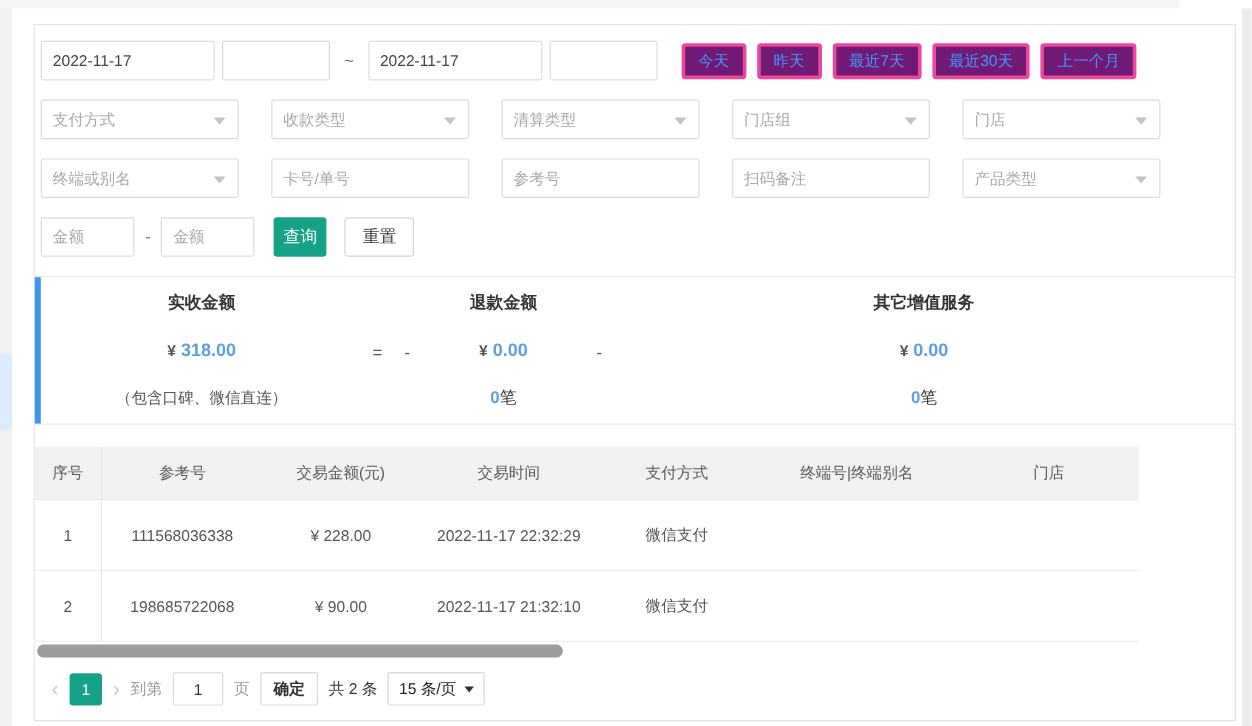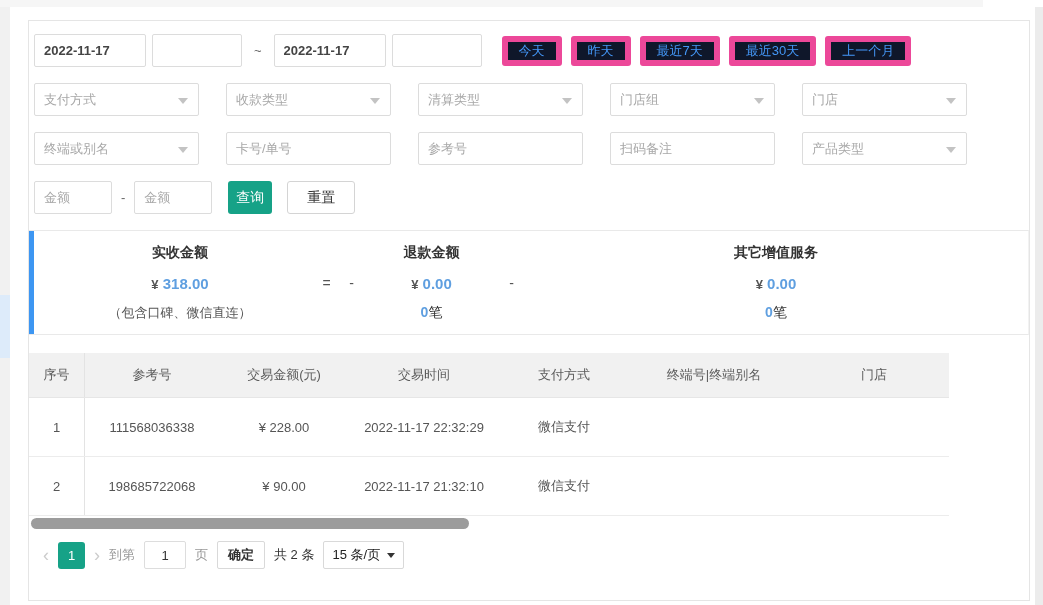--- a/index.html
+++ b/index.html
@@ -20,42 +20,42 @@
   input.box, .selbox { height:33px; border:1px solid #dcdcdc; border-radius:2px;
     background:#fff; font-size:13px; color:#444; }
   input.box { padding:0 9px; outline:none; }
   input.box::placeholder { color:#a8a8a8; }
   .selbox { position:relative; display:flex; align-items:center; padding:0 9px;
     color:#a8a8a8; cursor:pointer; }
   .caret { position:absolute; right:10px; top:14px; width:0; height:0;
     border-left:5px solid transparent; border-right:5px solid transparent;
     border-top:6px solid #c3c3c3; }
 
-  .d-date { width:112px;font-weight:bold; }
+  .d-date { width:145px; }
   .d-time { width:90px; margin-left:6px; }
   .tilde { margin:0 12px; color:#666; }
-  .btn-blue { height:30px; padding:0 11px; border:6px solid #ec4899; border-radius:3px;
-    background:#0f172a; color:#4497f7; font-size:13px; cursor:pointer; margin-left:9px; }
+  .btn-blue { height:30px; padding:0 11px; border:3px solid #ec4899; border-radius:3px;
+    background:#701a75; color:#4497f7; font-size:13px; cursor:pointer; margin-left:9px; }
   .btn-blue.first { margin-left:20px; }
 
   .grid5 { display:flex; }
   .grid5 > .selbox, .grid5 > input.box { width:165px; margin-right:27px; }
 
   .amt { width:78px; }
   .dash { margin:0 9px; color:#666; }
   .btn-teal { height:33px; width:44px; background:#16a287; color:#fff; border:none;
     border-radius:3px; font-size:14px; cursor:pointer; margin-left:16px; }
   .btn-amber { height:33px; width:90px; background:#fbb116; color:#fff; border:none;
     border-radius:3px; font-size:14px; cursor:pointer; margin-left:15px; }
-  .btn-plain { height:33px; width:68px; background:#fff; border:1px solid #d4d4d4;
+  .btn-plain { height:33px; width:58px; background:#fff; border:1px solid #d4d4d4;
     color:#333; border-radius:3px; font-size:14px; cursor:pointer; margin-left:15px; }
 
-  .summary { position:relative; margin-top:11px; width:100%; height:105px;
+  .summary { position:relative; margin-top:11px; width:100%; height:124px;
     border-top:1px solid #e9e9e9; border-bottom:1px solid #e9e9e9; border-right:1px solid #f2f2f2;
-    display:flex; padding:13px 0 12px 17px; }
+    display:flex; padding:13px 0 12px 5px; }
   .accent { position:absolute; left:0; top:0; width:5px; height:100%; background:#3d96f2; }
   .scol { display:flex; flex-direction:column; justify-content:space-between;
     align-items:center; text-align:center; }
   .c-received { width:268px; }
   .c-trans { width:305px; }
   .c-refund { width:135px; }
   .c-other { flex:1; }
   .sop { width:25px; display:flex; align-items:center; justify-content:center;
     color:#555; font-size:14px; }
   .slabel { font-size:14px; font-weight:bold; color:#333; }

